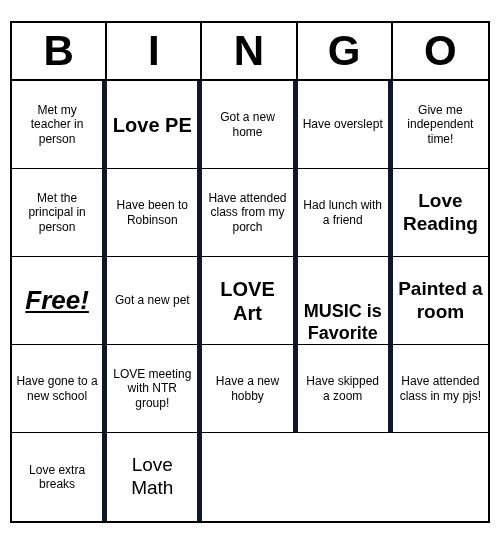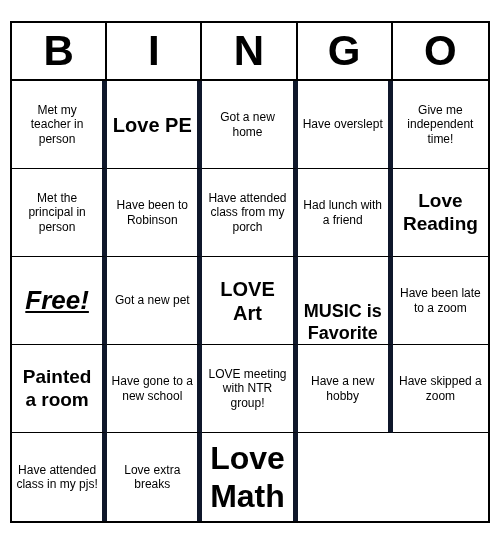--- a/index.html
+++ b/index.html
@@ -56,22 +56,22 @@
     }
     .cell-text {
       font-size: 12px;
       font-family: Arial, sans-serif;
     }
     .cell-text.large {
       font-size: 20px;
       font-weight: bold;
     }
     .cell-text.xlarge {
-      font-size: 32px;
-      font-weight: bold;
+      font-size: 19px;
+      font-weight: normal;
     }
     .cell-text.medium {
       font-size: 19px;
       font-weight: bold;
     }
     .cell-text.free {
       font-size: 26px;
       font-weight: bold;
       font-style: italic;
       text-decoration: underline;
@@ -130,23 +130,20 @@
       <div class="bingo-cell">
         <span class="cell-text">Got a new pet</span>
       </div>
       <div class="bingo-cell">
         <span class="cell-text large">LOVE Art</span>
       </div>
       <div class="bingo-cell">
         <span class="cell-text music">MUSIC is Favorite</span>
       </div>
       <div class="bingo-cell">
-        <span class="cell-text">Have been late to a zoom</span>
-      </div>
-      <div class="bingo-cell">
         <span class="cell-text medium">Painted a room</span>
       </div>
       <div class="bingo-cell">
         <span class="cell-text">Have gone to a new school</span>
       </div>
       <div class="bingo-cell">
         <span class="cell-text">LOVE meeting with NTR group!</span>
       </div>
       <div class="bingo-cell">
         <span class="cell-text">Have a new hobby</span>

